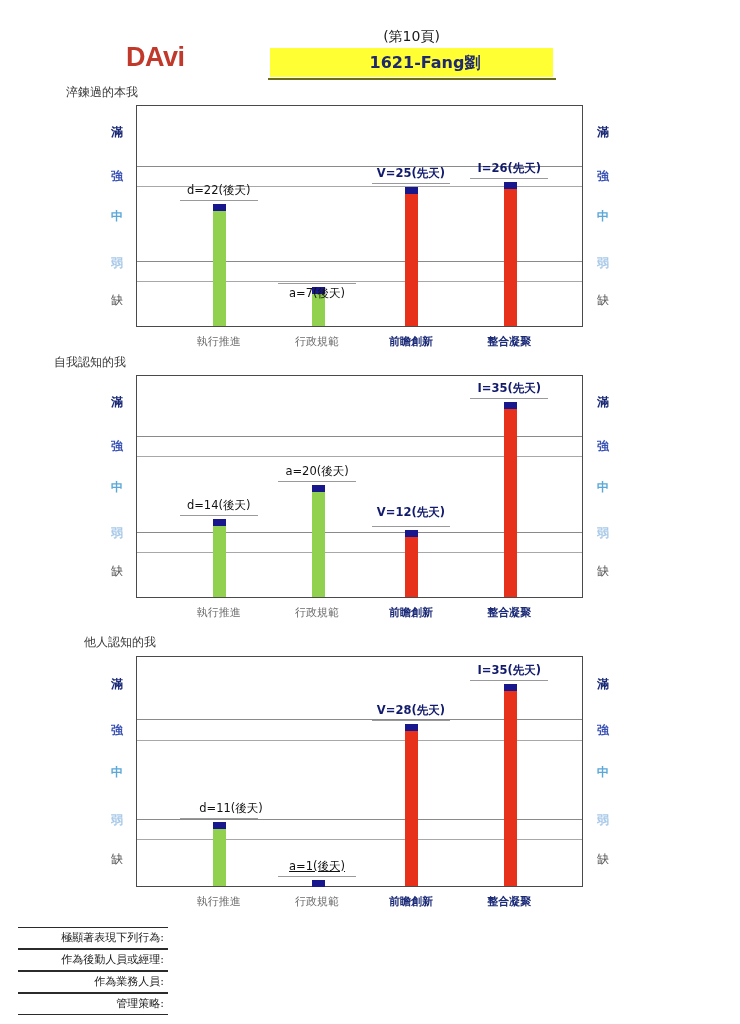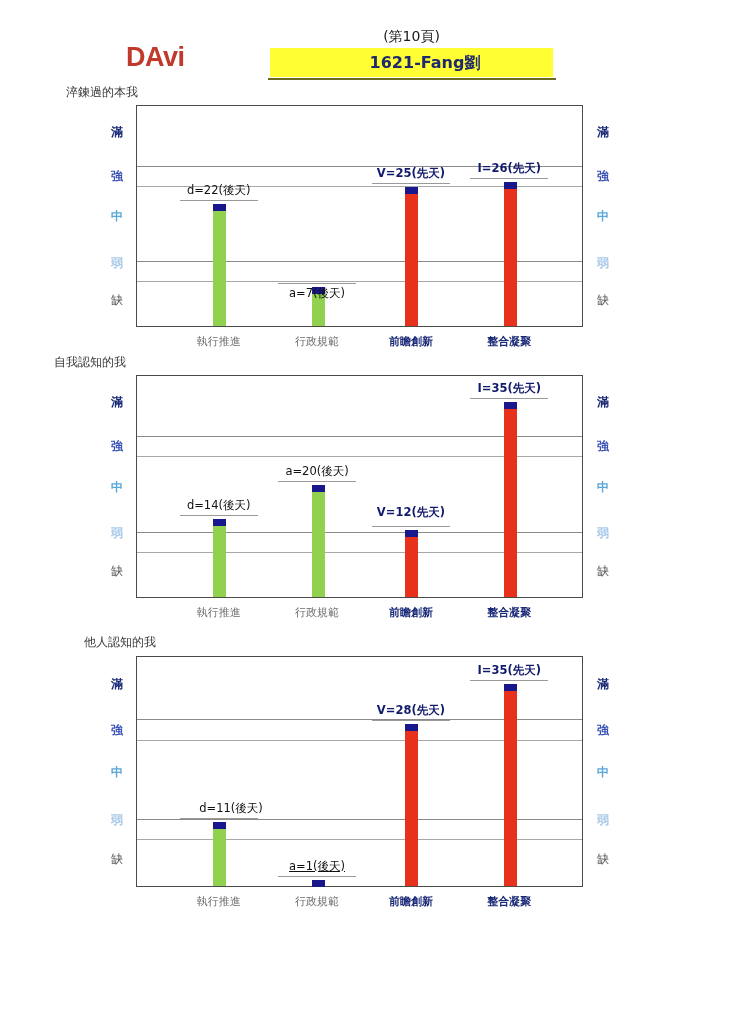--- a/index.html
+++ b/index.html
@@ -252,15 +252,29 @@
       <div class="cat-label acq" style="left: 317.035px; top: 894px;">行政規範</div>
       <div class="bar-note pre" style="left: 410.905px; top: 703px;">V=28(先天)</div>
       <div class="note-rule" style="left: 410.905px; top: 720px; width: 78px;"></div>
       <div class="cat-label inn" style="left: 410.905px; top: 894px;">前瞻創新</div>
       <div class="bar-note pre" style="left: 509.245px; top: 663px;">I=35(先天)</div>
       <div class="note-rule" style="left: 509.245px; top: 680px; width: 78px;"></div>
       <div class="cat-label inn" style="left: 509.245px; top: 894px;">整合凝聚</div>
     </div>
 
   <div class="tbl">
+    <div class="tbl-left" id="tbl-left">
+        <div class="tbl-row" style="top: 0px;">
+          <span>極顯著表現下列行為:</span>
+        </div>
+        <div class="tbl-row" style="top: 22px;">
+          <span>作為後勤人員或經理:</span>
+        </div>
+        <div class="tbl-row" style="top: 44px;">
+          <span>作為業務人員:</span>
+        </div>
+        <div class="tbl-row" style="top: 66px;">
+          <span>管理策略:</span>
+        </div>
+      </div>
   </div>
 
 </div>
 
 </body></html>

